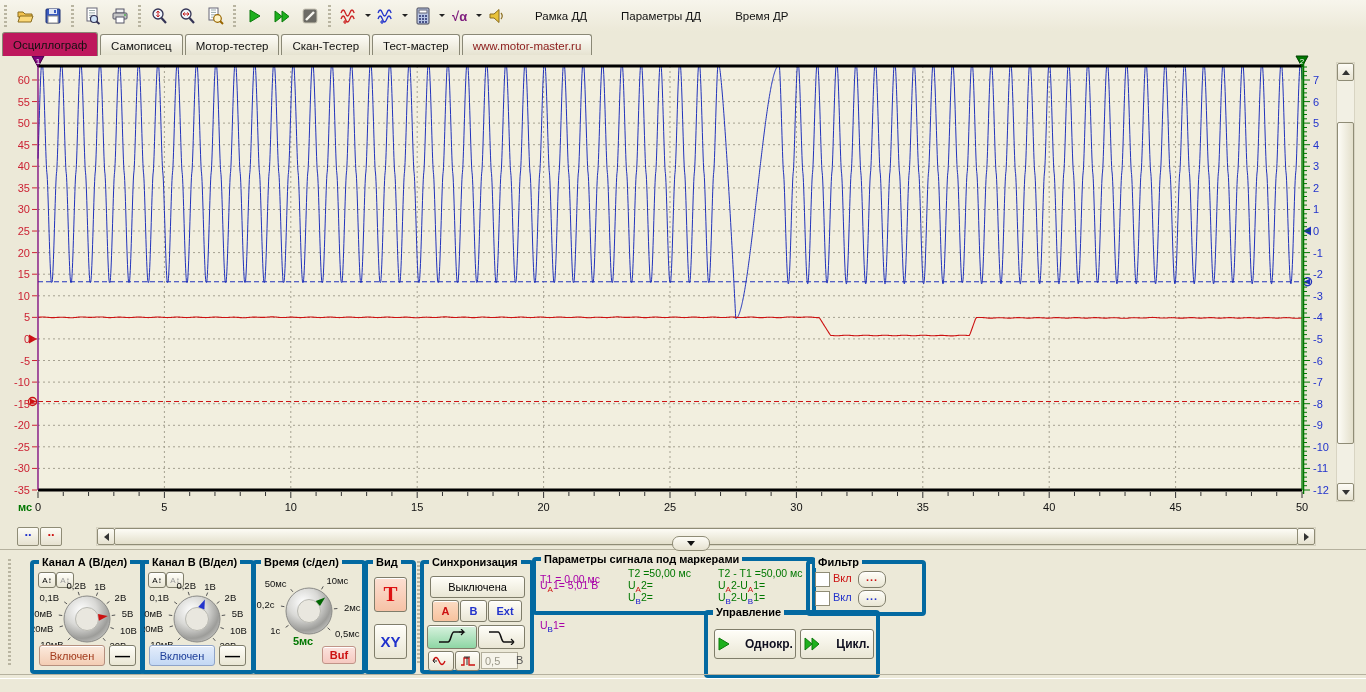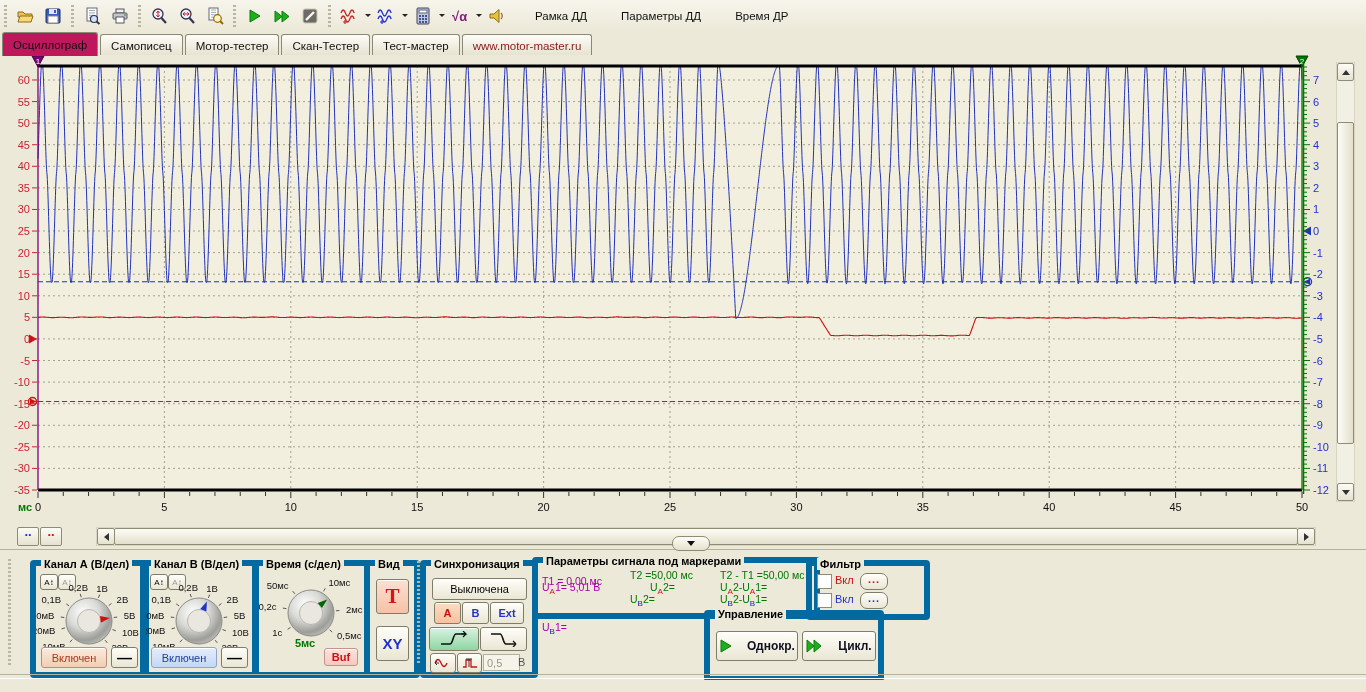--- a/index.html
+++ b/index.html
@@ -48,21 +48,21 @@
   .dotbtn{position:absolute;width:20px;height:17px;border:1px solid #8f8c76;border-radius:2px;
     background:linear-gradient(#fdfcf6,#e6e2d0);display:flex;align-items:flex-start;justify-content:center;
     font-weight:bold;font-size:13px;line-height:8px}
   #collapse-btn{position:absolute;width:36px;height:13px;border:1px solid #8f8c76;border-radius:7px;
     background:linear-gradient(#fdfcf6,#e6e2d0);display:flex;align-items:center;justify-content:center;z-index:5}
   #collapse-btn:after{content:"";width:0;height:0;border:4px solid transparent;border-top:5px solid #111;margin-top:4px}
   .groove{position:absolute;left:0;width:1366px;height:3px;
     border-top:1px solid #b5b19e;border-bottom:1px solid #fff}
   
   #controls{position:absolute;left:0;top:553px;width:1366px;height:124px;background:#ece9d8}
-  .gbox{position:absolute;border:6px solid #0369a1;border-radius:4px}
+  .gbox{position:absolute;border:4px solid #0369a1;border-radius:4px}
   .gt{position:absolute;top:-8px;left:5px;background:#ece9d8;padding:0 3px;
     font-weight:bold;font-size:11px;white-space:nowrap}
   .b3{position:absolute;border:1px solid #7f7d6a;border-radius:3px;
     background:linear-gradient(#fffef8,#e9e6d4);box-shadow:inset 0 1px 0 #fff;
     font-size:11px;display:flex;align-items:center;justify-content:center;cursor:default}
   .mini{font-size:8px;padding:0}
   .pwr-a{background:linear-gradient(#fbeadd,#f3cdb4);color:#a33c1e;border-color:#b58f7e}
   .pwr-b{background:linear-gradient(#e4edfb,#c3d8f4);color:#20409a;border-color:#8fa4c8}
   .minusb{font-weight:bold;font-size:15px}
   .src-a{background:linear-gradient(#fcdcc4,#f7c29e);color:#cc1111;font-weight:bold}
@@ -713,21 +713,21 @@
     <span class="abs" style="left:92px;top:90px;font-size:11px;color:#555">В</span>
   </div>
 
   <div class="gbox" style="left:532px;top:4px;width:276px;height:50px">
     <span class="gt">Параметры сигнала под маркерами</span>
     <div id="mp-cols">
         <div class="mp-line" style="left: 4px; top: 12px;"><span style="color: rgb(168, 0, 168);">Т1 = 0,00 мс</span></div>
         <div class="mp-line" style="left: 4px; top: 18px;"><span style="color: rgb(168, 0, 168);">U</span><sub style="color: rgb(204, 17, 17);">А</sub><span style="color: rgb(168, 0, 168);">1= 5,01 В</span></div>
         <div class="mp-line" style="left: 4px; top: 30px; margin-top: 28px;"><span style="color: rgb(168, 0, 168);">U</span><sub style="color: rgb(17, 17, 204);">В</sub><span style="color: rgb(168, 0, 168);">1=</span></div>
         <div class="mp-line" style="left: 92px; top: 6px;"><span style="color: rgb(0, 119, 0);">Т2 =50,00 мс</span></div>
-        <div class="mp-line" style="left: 92px; top: 18px; margin-left: 20px;"><span style="color: rgb(0, 119, 0);">U</span><sub style="color: rgb(204, 17, 17);">А</sub><span style="color: rgb(0, 119, 0);">2=</span></div>
+        <div class="mp-line" style="left: 92px; top: 18px;"><span style="color: rgb(0, 119, 0);">U</span><sub style="color: rgb(204, 17, 17);">А</sub><span style="color: rgb(0, 119, 0);">2=</span></div>
         <div class="mp-line" style="left: 92px; top: 30px;"><span style="color: rgb(0, 119, 0);">U</span><sub style="color: rgb(17, 17, 204);">В</sub><span style="color: rgb(0, 119, 0);">2=</span></div>
         <div class="mp-line" style="left: 182px; top: 6px;"><span style="color: rgb(0, 119, 0);">Т2 - Т1 =50,00 мс</span></div>
         <div class="mp-line" style="left: 182px; top: 18px;"><span style="color: rgb(0, 119, 0);">U</span><sub style="color: rgb(204, 17, 17);">А</sub><span style="color: rgb(0, 119, 0);">2-U</span><sub style="color: rgb(204, 17, 17);">А</sub><span style="color: rgb(0, 119, 0);">1=</span></div>
         <div class="mp-line" style="left: 182px; top: 30px;"><span style="color: rgb(0, 119, 0);">U</span><sub style="color: rgb(17, 17, 204);">В</sub><span style="color: rgb(0, 119, 0);">2-U</span><sub style="color: rgb(17, 17, 204);">В</sub><span style="color: rgb(0, 119, 0);">1=</span></div>
       </div>
   </div>
 
   <div class="gbox" style="left:806px;top:7px;width:112px;height:48px">
     <span class="gt">Фильтр</span>
     <div class="chk" style="left:5px;top:8px"></div>

